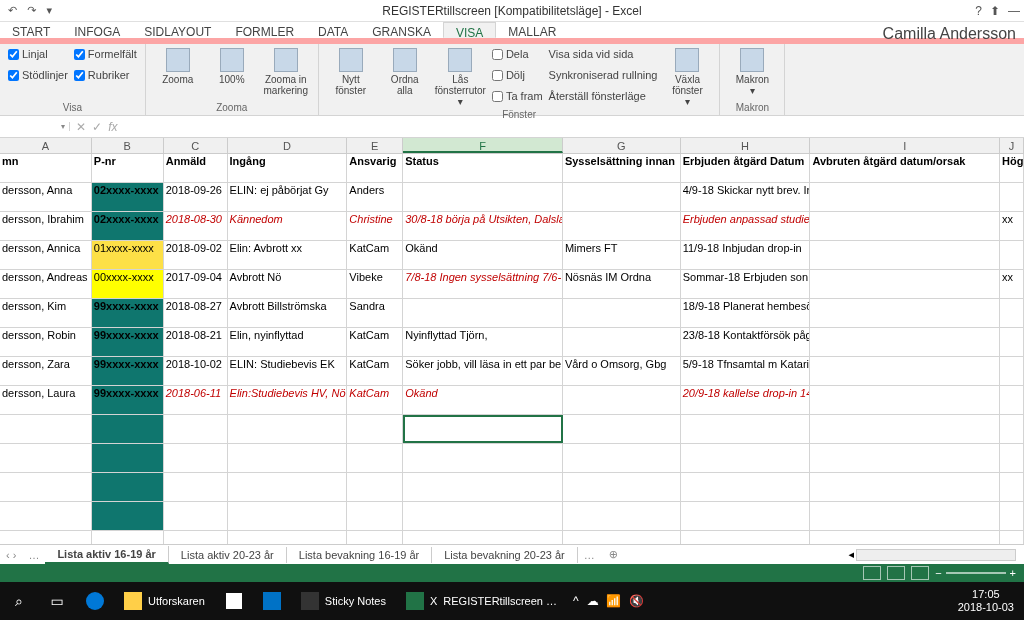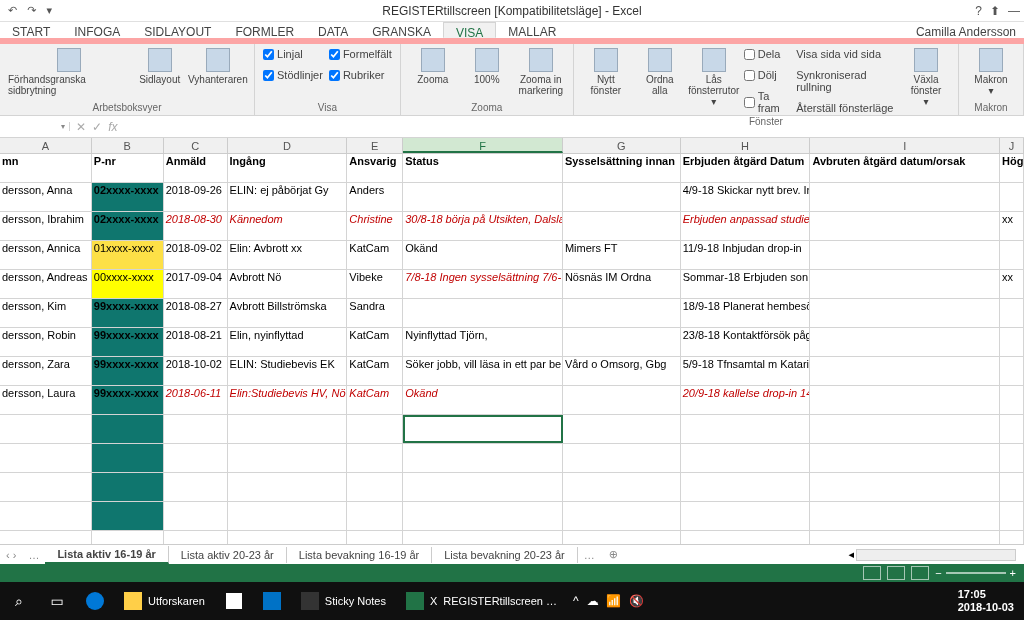--- a/index.html
+++ b/index.html
@@ -9,21 +9,21 @@
 .titlebar { height: 22px; background: #fff; display: flex; align-items: center; justify-content: center; position: relative; border-bottom: 1px solid #e0e0e0; }
 .titlebar .qat { position: absolute; left: 4px; display: flex; gap: 2px; align-items: center; }
 .titlebar .qat span { font-size: 11px; color: #555; padding: 0 4px; }
 .titlebar .title { font-size: 12px; color: #333; }
 .titlebar .winctrl { position: absolute; right: 4px; display: flex; gap: 8px; font-size: 12px; color: #555; }
 
 
 .tabs { height: 22px; display: flex; align-items: stretch; background: #fff; border-bottom: 6px solid #fca5a5; }
 .tabs .tab { font-size: 12px; padding: 3px 12px; color: #444; cursor: pointer; }
 .tabs .tab.active { border: 1px solid #d4d4d4; border-bottom: 1px solid #f1f1f1; background: #f1f1f1; color: #217346; }
-.tabs .user { margin-left: auto; font-size: 12px; color: #444; padding: 3px 8px; }
+.tabs .user { margin-left: auto; font-size: 16px; color: #444; padding: 3px 8px; }
 
 
 .ribbon { height: 72px; background: #f1f1f1; border-bottom: 1px solid #d4d4d4; display: flex; }
 .group { border-right: 1px solid #d4d4d4; padding: 4px 8px 2px; display: flex; flex-direction: column; justify-content: space-between; }
 .group-label { font-size: 10px; color: #666; text-align: center; margin-top: 2px; }
 .group-body { display: flex; gap: 6px; align-items: flex-start; }
 .bigbtn { display: flex; flex-direction: column; align-items: center; font-size: 10px; color: #444; min-width: 48px; }
 .bigbtn .ico { width: 24px; height: 24px; background: #c8d8e8; border: 1px solid #9ab; margin-bottom: 2px; }
 .chkcol { display: flex; flex-direction: column; gap: 9px; font-size: 11px; color: #444; }
 .chkcol label { display: flex; align-items: center; gap: 3px; }
@@ -68,21 +68,21 @@
 .statusbar { position: absolute; bottom: 38px; left:0; right:0; height: 18px; background: #217346; display: flex; align-items: center; justify-content: flex-end; padding: 0 8px; gap: 6px; color: #fff; font-size: 11px; }
 .statusbar .viewbtn { width: 18px; height: 14px; border: 1px solid rgba(255,255,255,0.6); }
 .statusbar .zoom { display:flex; align-items:center; gap:4px;}
 .statusbar .slider{width:60px;height:2px;background:rgba(255,255,255,0.6);}
 
 
 .taskbar { position: absolute; bottom: 0; left: 0; right: 0; height: 38px; background: #101010; display: flex; align-items: center; color: #fff; font-size: 11px; }
 .taskbar .tbtn { width: 38px; height: 38px; display: flex; align-items: center; justify-content: center; font-size: 14px; }
 .taskbar .titem { padding: 0 10px; height: 38px; display: flex; align-items: center; gap: 6px; }
 .taskbar .titem .ico { width: 18px; height: 18px; }
-.taskbar .clock { margin-left: auto; text-align: left; padding: 2px 10px; line-height: 1.2; font-weight: bold; }
+.taskbar .clock { margin-left: auto; text-align: center; padding: 2px 10px; line-height: 1.2; }
 .taskbar .tray { display:flex; gap:8px; padding:0 6px; font-size:12px;}
 .ico-edge{background:#0078d7;border-radius:50%;}
 .ico-folder{background:#ffcf48;}
 .ico-store{background:#fff;}
 .ico-outlook{background:#0072c6;}
 .ico-sticky{background:#333;}
 .ico-excel{background:#217346;}
 </style>
 </head>
 <body>
@@ -107,37 +107,20 @@
   <div class="tab">SIDLAYOUT</div>
   <div class="tab">FORMLER</div>
   <div class="tab">DATA</div>
   <div class="tab">GRANSKA</div>
   <div class="tab active">VISA</div>
   <div class="tab">MALLAR</div>
   <div class="user">Camilla Andersson</div>
 </div>
 
 <div class="ribbon">
-  <div class="group">
-    <div class="group-body">
-      <div class="bigbtn">
-          <div class="ico"></div>
-          <span>Förhandsgranska sidbrytning</span>
-        </div>
-      <div class="bigbtn">
-          <div class="ico"></div>
-          <span>Sidlayout</span>
-        </div>
-      <div class="bigbtn">
-          <div class="ico"></div>
-          <span>Vyhanteraren</span>
-        </div>
-    </div>
-    <div class="group-label">Arbetsboksvyer</div>
-  </div>
   <div class="group">
     <div class="group-body">
       <div class="chkcol">
         <label>
             <input type="checkbox" checked="" style="">
             <span>Linjal</span>
           </label>
         <label>
             <input type="checkbox" checked="" style="">
             <span>Stödlinjer</span>

